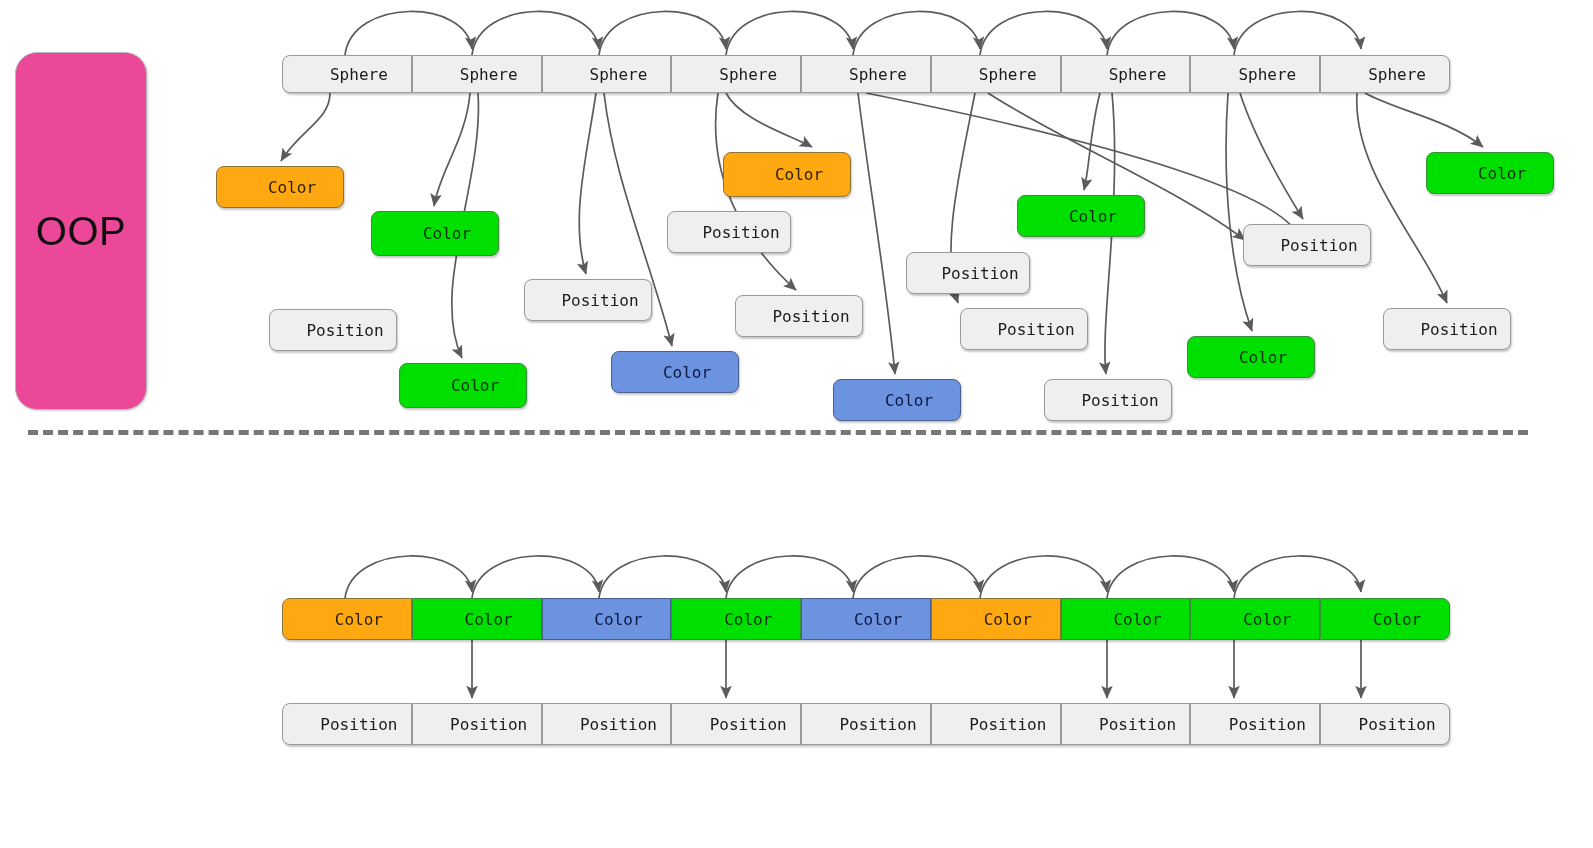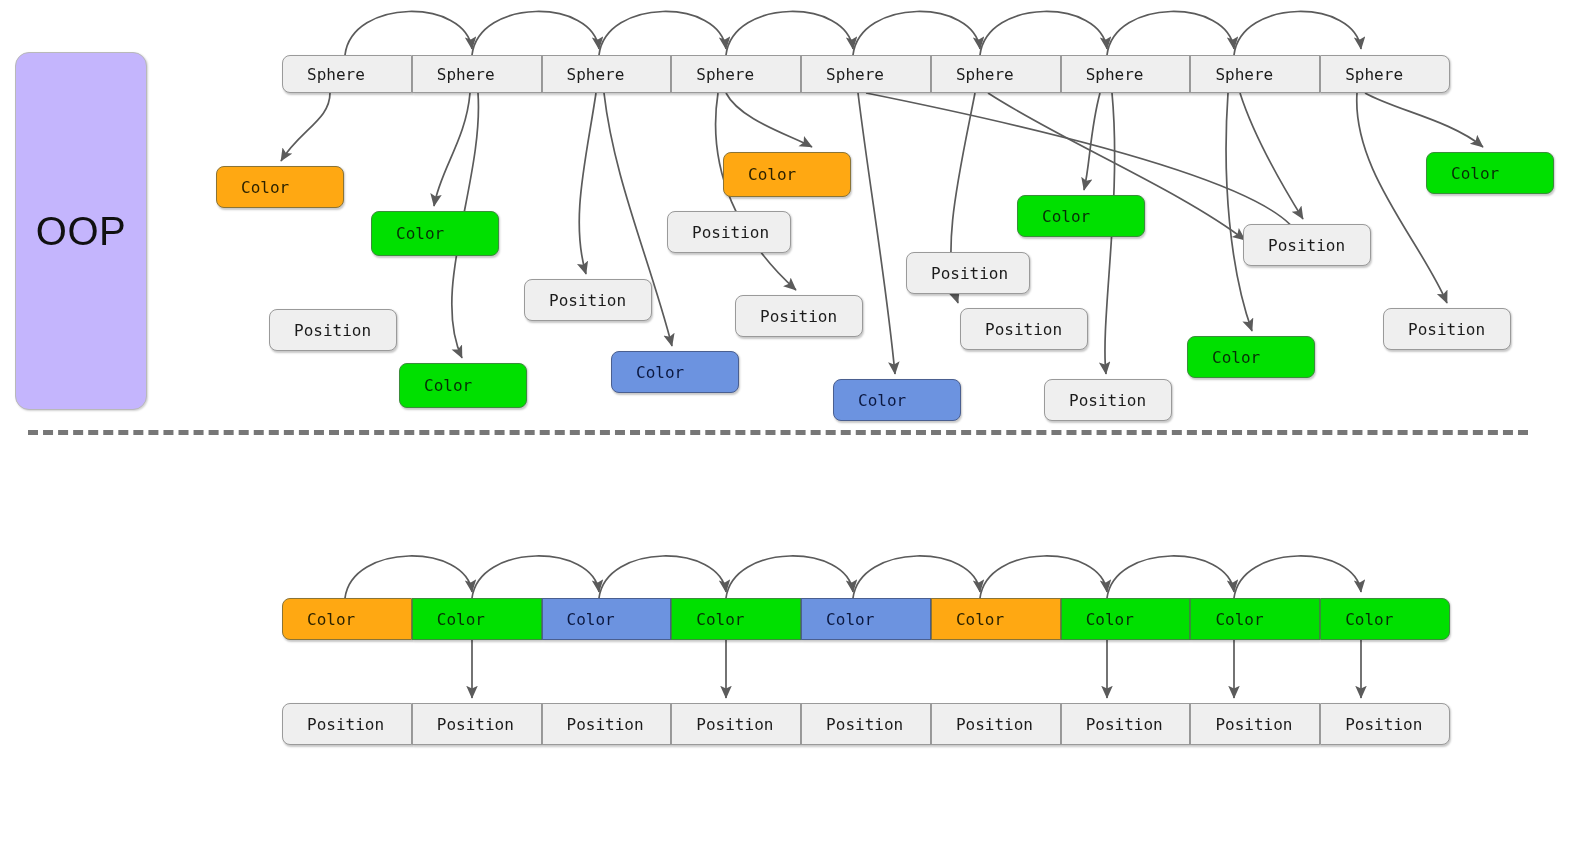--- a/index.html
+++ b/index.html
@@ -5,36 +5,36 @@
   html,body{margin:0;padding:0;background:#ffffff;}
   body{
     width:1593px;height:848px;position:relative;overflow:hidden;
     font-family:"DejaVu Sans Mono","Liberation Mono",monospace;
   }
   #stage{position:absolute;left:0;top:0;width:1593px;height:848px;}
 
   
   .section-label{
     position:absolute;
-    background:#c4b5fd;
+    background:#ec4899;
     border:1.5px solid #b9b9b9;
-    border-radius:14px;
+    border-radius:22px;
     box-shadow:1px 1px 2px rgba(0,0,0,.18);
     display:flex;align-items:center;justify-content:center;
     font-family:"Liberation Sans","DejaVu Sans",sans-serif;
     font-size:40px;color:#101010;letter-spacing:.5px;
   }
 
   
   .node{
     position:absolute;
     box-sizing:border-box;
     border-radius:8px;
     border:1.4px solid #9a9a9a;
-    display:flex;align-items:center;justify-content:flex-start;
+    display:flex;align-items:center;justify-content:center;
     font-size:16px;
     color:#1b1b1b;
     box-shadow:1px 1.5px 2px rgba(0,0,0,.22);
     white-space:nowrap;
     background:#efefef;
     padding-left:24px;
   }
   .node.sphere{background:#efefef;border-color:#9a9a9a;}
   .node.position{background:#efefef;border-color:#9a9a9a;}
   .node.c-orange{background:#ffa812;border-color:#8a7437;color:#2b2200;}

